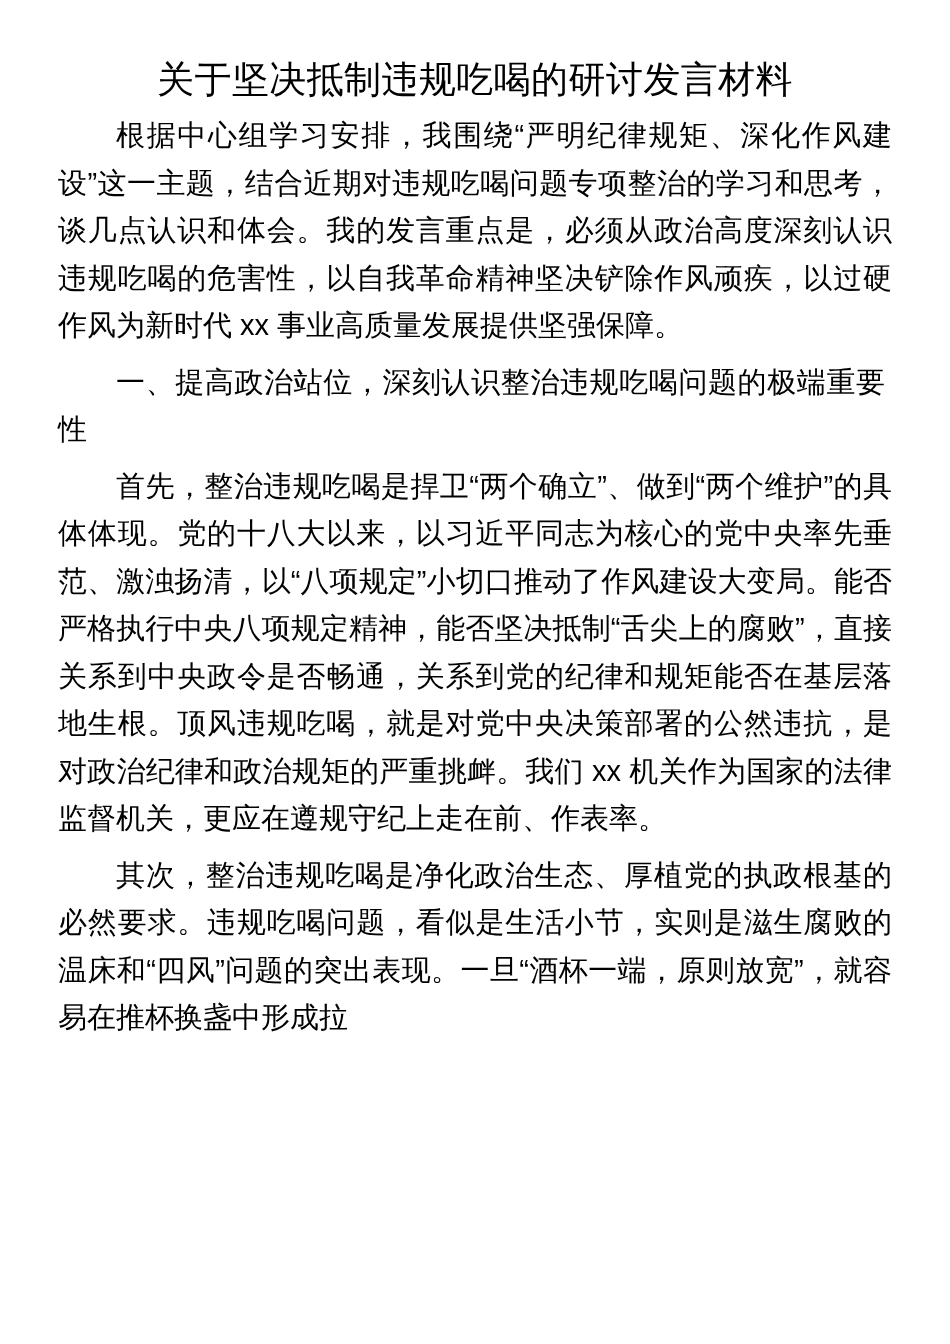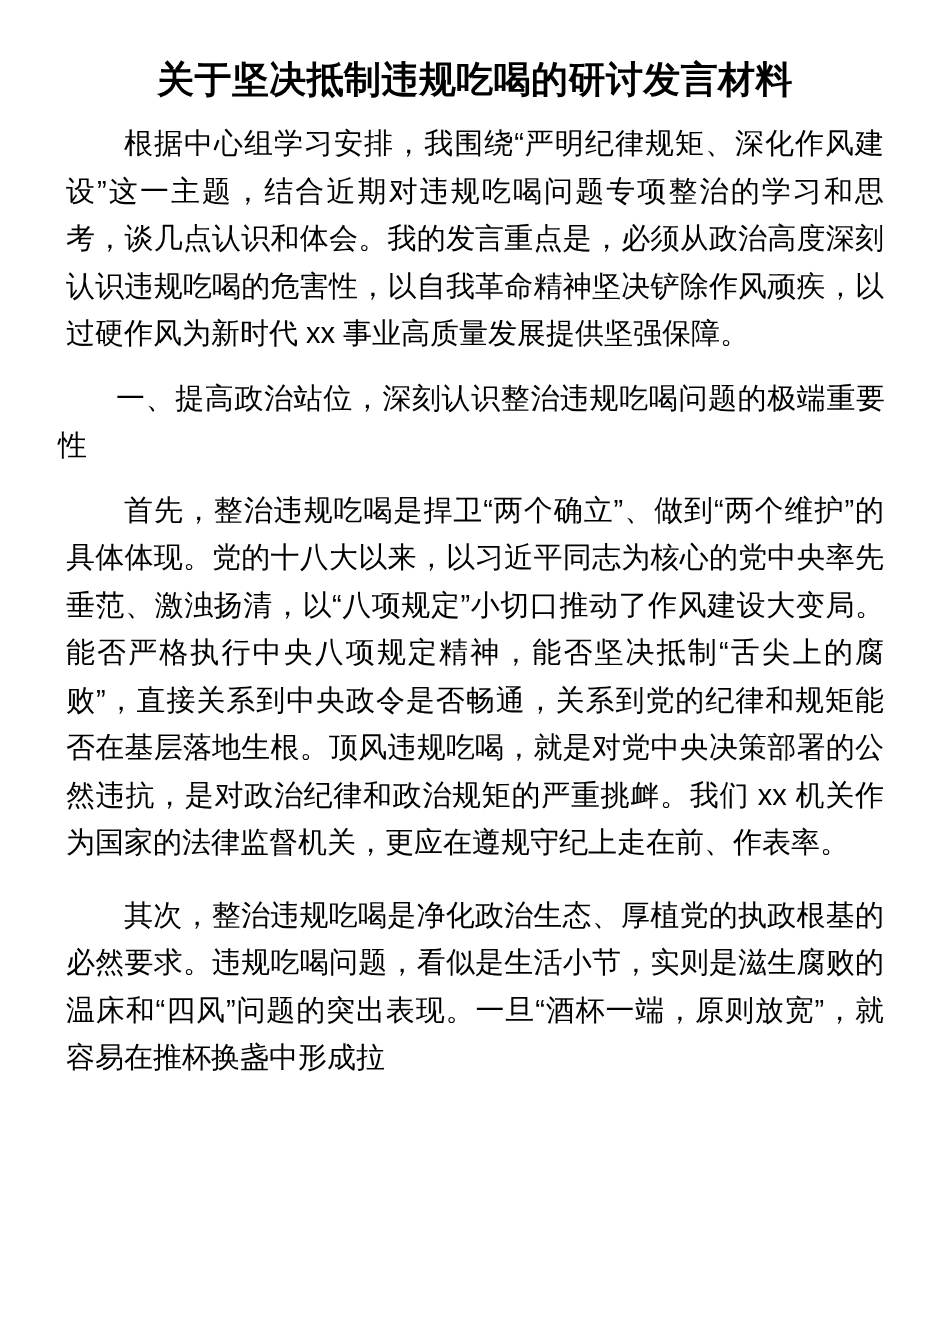--- a/index.html
+++ b/index.html
@@ -18,41 +18,41 @@
   .page {
     position: relative;
     width: 950px;
     height: 1344px;
     background: #ffffff;
     box-sizing: border-box;
     padding: 0 58px 0 58px;
   }
   .doc-title {
     font-size: 37px;
-    font-weight: 700;
+    font-weight: 400;
     text-align: center;
     line-height: 1.2;
     margin: 0;
     padding-top: 58px;
     padding-bottom: 10px;
     letter-spacing: 0.4px;
     white-space: nowrap;
   }
   .salutation {
     font-size: 29px;
     line-height: 47px;
     margin: 0;
     padding-top: 6px;
     text-align: justify;
     text-justify: inter-ideograph;
   }
   .para {
     font-size: 29px;
     line-height: 47.5px;
-    margin: 8px;
+    margin: 0;
     text-indent: 2em;
     text-align: justify;
     text-justify: inter-ideograph;
     word-break: break-all;
   }
   .section-head {
     font-size: 29px;
     line-height: 47.5px;
     margin: 0;
     text-indent: 2em;

